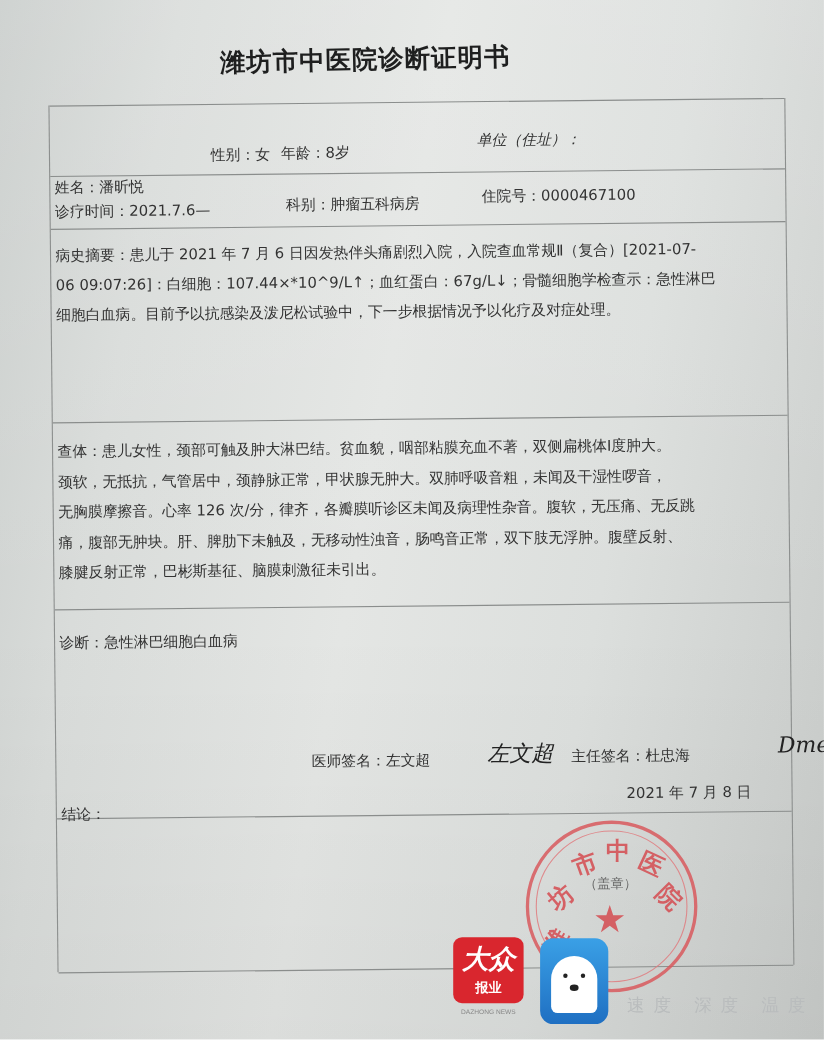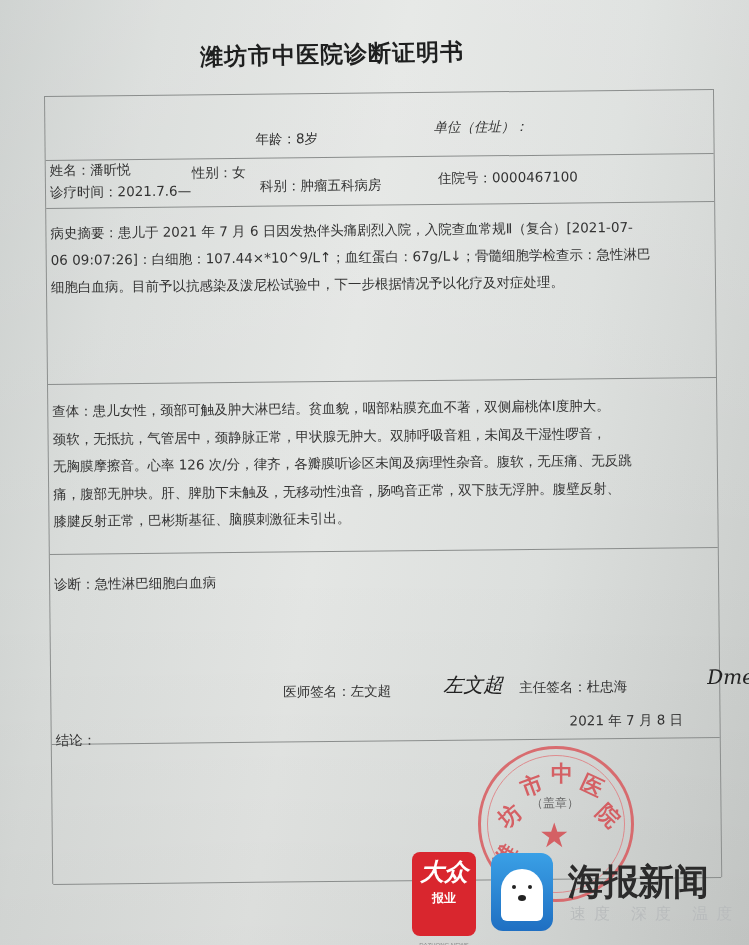--- a/index.html
+++ b/index.html
@@ -32,21 +32,21 @@
   .stamp {
     position:absolute; left:478px; top:746px; width:150px; height:150px;
     border:3px solid #d95a5e; border-radius:50%;
     opacity:0.85;
   }
   .stamp-ring { position:absolute; inset:6px; border:1px solid #e07d80; border-radius:50%; }
   .stamp-char { position:absolute; color:#d54c51; font-size:22px; font-weight:bold; font-family:"DejaVu Sans", sans-serif; }
   .stamp-star { position:absolute; left:58px; top:66px; color:#d54c51; font-size:34px; }
   .stamp-note { position:absolute; left:50px; top:46px; font-size:12px; color:#555; font-family:Liberation Serif, serif; }
   .logo-dz {
-    position:absolute; left:412px; top:852px; width:64px; height:84px;
+    position:absolute; left:412px; top:852px; width:64px; height:60px;
     background:#d9262e; border-radius:8px; color:#fff; text-align:center;
     font-family:Liberation Sans, sans-serif;
   }
   .logo-dz .big { font-size:24px; font-style:italic; font-weight:bold; margin-top:4px; }
   .logo-dz .small { font-size:12px; font-weight:bold; margin-top:2px; }
   .logo-dz .en { position:absolute; bottom:-12px; left:-4px; width:72px; font-size:6px; color:#888; }
   .logo-seal {
     position:absolute; left:491px; top:853px; width:62px; height:78px;
     background:linear-gradient(180deg,#3aa0e6,#1f6fc2); border-radius:12px;
   }
@@ -71,21 +71,21 @@
 <div class="paper">
 
   <div class="title">潍坊市中医院诊断证明书</div>
 
   <div class="form">
     <div class="hline" style="top:0px;"></div>
 
     <div class="txt" style="left:4px; top:40px;margin-top:26px;">
       <span>姓名：</span><span>潘昕悦</span>
     </div>
-    <div class="txt" style="left:146px; top:38px;margin-top:32px;">
+    <div class="txt" style="left:146px; top:38px;">
       <span>性别：</span><span>女</span>
     </div>
     <div class="txt" style="left:210px; top:37px;">
       <span>年龄：</span><span>8岁</span>
     </div>
     <div class="txt" style="left:388px; top:27px;font-style:italic;">
       <span>单位（住址）：</span><span></span>
     </div>
     <div class="hline" style="top:64px;"></div>
 
@@ -154,15 +154,14 @@
     <div class="small">报业</div>
     <div class="en">DAZHONG NEWS</div>
   </div>
   <div class="logo-seal">
     <div class="seal-head">
       <div class="seal-eye" style="left:11px;"></div>
       <div class="seal-eye" style="left:27px;"></div>
       <div class="seal-nose"></div>
     </div>
   </div>
-  <div class="haibao">海报新闻</div>
   <div class="haibao-sub">速度 深度 温度</div>
 </div>
 
 </body></html>

